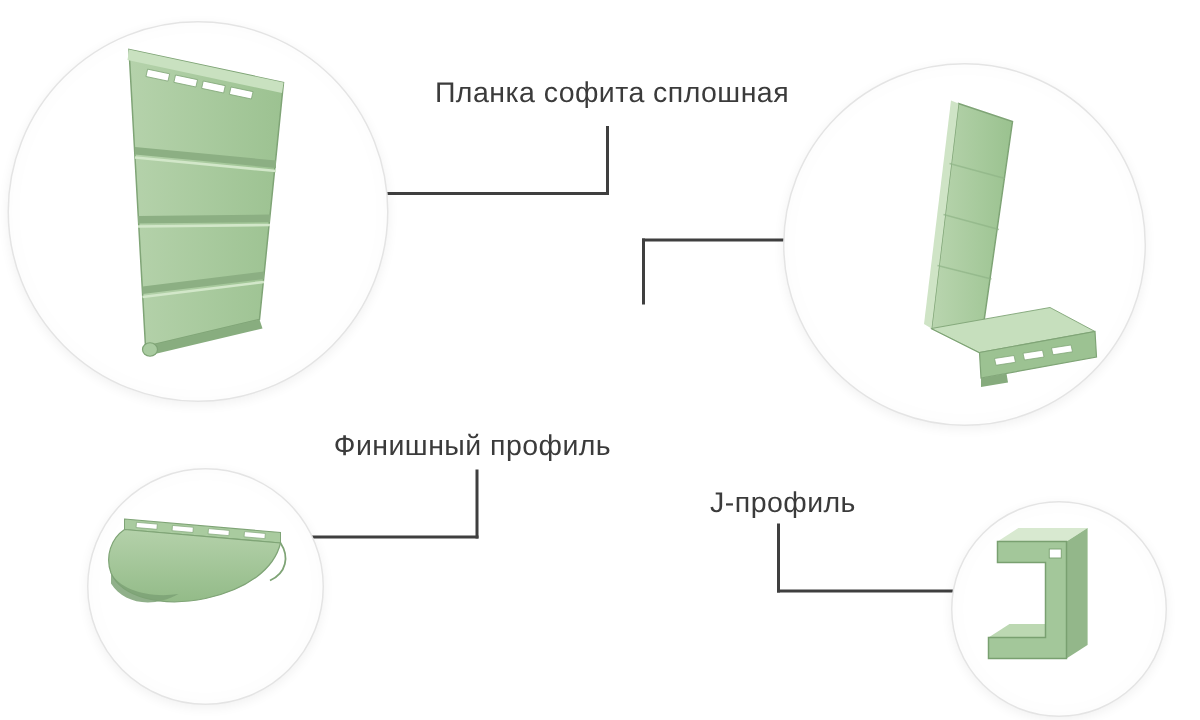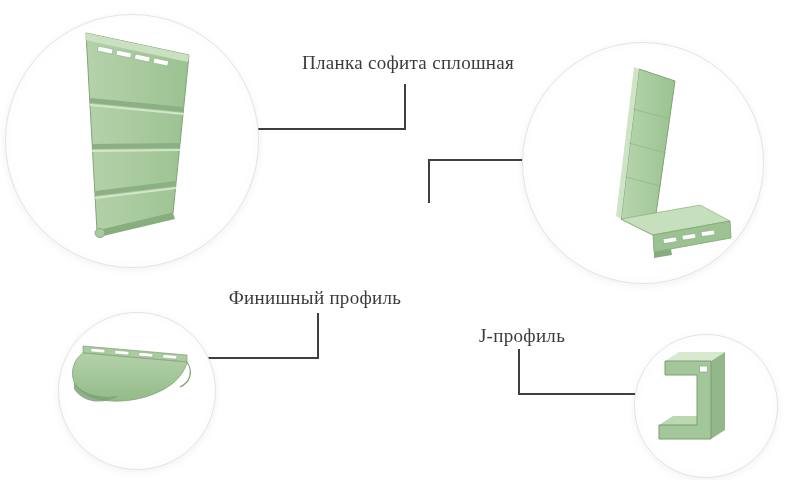--- a/index.html
+++ b/index.html
@@ -1,18 +1,18 @@
 <!DOCTYPE html>
 <html><head>
 <meta charset="utf-8">
 <style>
   html,body{margin:0;padding:0;background:#fff;}
   .canvas{
     position:relative;width:800px;height:480px;background:#ffffff;
-    font-family:Liberation Serif, serif;overflow:hidden;
+    font-family:Liberation Sans, sans-serif;overflow:hidden;
   }
   .circle{
     position:absolute;border-radius:50%;background:#fff;
     border:1px solid #e4e4e4;
     box-shadow:0 2px 8px rgba(0,0,0,.06), inset 0 0 16px rgba(0,0,0,.02);
     display:flex;align-items:center;justify-content:center;overflow:hidden;
   }
   .circle svg{display:block;}
   #circle-soffit {left:5px;  top:14px;  width:252px;height:252px;}
   #circle-fascia {left:522px;top:42px;  width:240px;height:240px;}

